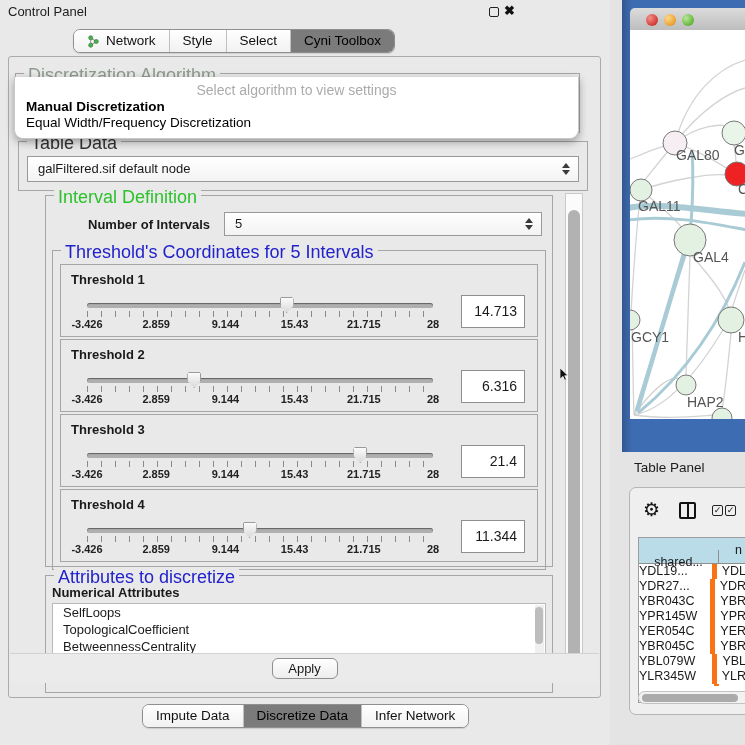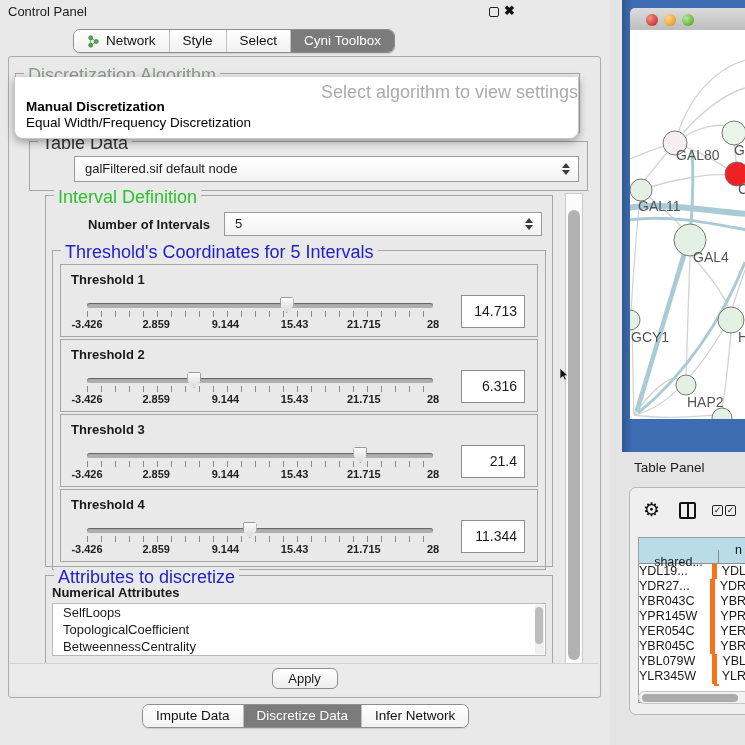--- a/index.html
+++ b/index.html
@@ -10,42 +10,42 @@
   
   .control-panel { position:absolute; left:0; top:0; width:610px; height:745px; background:#e9e9e9; }
   .cp-titlebar { position:absolute; left:0; top:0; width:610px; height:22px; background:#e9e9e9; }
   .cp-title { position:absolute; left:8px; top:4px; font-size:13px; color:#1c1c1c; }
   .float-icon { position:absolute; left:489px; top:7px; width:10px; height:10px; border:1.6px solid #222; border-radius:2px; }
   .close-icon { position:absolute; left:504px; top:3px; font-size:13px; font-weight:bold; color:#111; }
 
   .seg-tabs { position:absolute; display:flex; border:1px solid #8f8f8f; border-radius:7px; overflow:hidden; background:#fdfdfd; height:24px; box-shadow:0 1px 1px rgba(0,0,0,0.12); }
   .seg-tab { padding:0 13px; font-size:13.5px; line-height:22px; color:#111; border-right:1px solid #c0c0c0; background:linear-gradient(#ffffff,#f1f1f1); white-space:nowrap; display:flex; align-items:center; }
   .seg-tab:last-child { border-right:none; }
-  .seg-tab.active { background:#7b7b7b; color:#ffffff; }
+  .seg-tab.active { background:#7b7b7b; color:#000000; }
   .cp-tabs { top:29px; left:73px; }
   .net-icon { width:13px; height:13px; margin-right:6px; }
 
   .cp-content { position:absolute; left:8px; top:56px; width:593px; height:642px; border:1px solid #ababab; border-radius:3px; background:#e9e9e9; }
 
   .group { position:absolute; border:1px solid #a6a6a6; }
   .group-legend { position:absolute; top:-9px; left:8px; background:#e9e9e9; padding:0 4px; font-size:18px; white-space:nowrap; }
   .legend-green { color:#2cc22c; }
   .legend-blue  { color:#2222cc; }
   .legend-gray  { color:#8e9a8e; }
   .legend-dark  { color:#333; }
 
   .alg-group { left:6px; top:16px; right:20px; height:60px; }
   .focus-frag { position:absolute; right:4px; top:22px; width:36px; height:28px; background:#f8fbff; border:1px solid #85aee3; border-radius:7px; box-shadow:0 0 0 3px rgba(110,160,230,0.55); }
 
   .popup { position:absolute; left:5px; top:20px; width:565px; height:62px; background:#ffffff; border:1px solid #c8c8c8; border-top:none; border-radius:0 0 9px 9px; box-shadow:0 3px 8px rgba(0,0,0,0.35); z-index:40; padding-top:5px; }
-  .popup-hint { text-align:right; font-size:18px; color:#ababab; height:17px; }
+  .popup-hint { text-align:center; font-size:14px; color:#ababab; height:17px; }
   .popup-opt { font-size:13.5px; line-height:16px; padding-left:11px; color:#000; }
   .popup-opt.bold { font-weight:bold; }
 
-  .tabledata-group { left:20px; top:84px; right:12px; height:50px;padding-left:36px; }
+  .tabledata-group { left:9px; top:84px; right:12px; height:50px; }
   .combo { position:relative; background:linear-gradient(#ffffff,#f3f3f3); border:1px solid #999; border-radius:0; font-size:13px; }
   .combo-text { padding-left:10px; }
   .stepper { position:absolute; right:8px; top:50%; transform:translateY(-50%); width:8px; height:12px; }
   .stepper .up { position:absolute; top:0; left:0; width:0; height:0; border-left:4px solid transparent; border-right:4px solid transparent; border-bottom:5px solid #3a3a3a; }
   .stepper .dn { position:absolute; bottom:0; left:0; width:0; height:0; border-left:4px solid transparent; border-right:4px solid transparent; border-top:5px solid #3a3a3a; }
   .td-combo { margin:14px 8px 0 8px; height:26px; line-height:24px; }
 
   .interval-group { left:36px; top:138px; width:508px; height:372px; }
   .num-row { display:flex; align-items:center; margin:16px 10px 0 42px; }
   .num-label { font-size:13px; font-weight:bold; }
@@ -61,21 +61,21 @@
   .tick-labels span { position:absolute; transform:translateX(-50%); font-size:11px; font-weight:bold; color:#222; white-space:nowrap; }
   .val-box { position:absolute; right:12px; top:30px; width:64px; height:33px; background:#fff; border:1px solid #8e8e8e; font-size:14px; line-height:31px; text-align:right; padding-right:7px; }
 
   .attr-group { left:36px; top:518px; width:508px; height:118px; z-index:1; }
   .attr-label { font-size:13px; font-weight:bold; margin:9px 0 3px 6px; }
   .attr-list { position:relative; margin:0 6px; height:53px; background:#fff; border:1px solid #b9b9b9; overflow:hidden; }
   .attr-item { font-size:13px; line-height:17px; padding-left:10px; }
   .attr-scroll-track { position:absolute; right:1px; top:1px; bottom:1px; width:9px; background:#efefef; }
   .attr-scroll-thumb { position:absolute; right:1px; top:2px; width:8px; height:37px; background:#bdbdbd; border-radius:4px; }
 
-  .apply-strip { position:absolute; left:1px; right:1px; bottom:4px; height:30px; background:#ebebeb; border-top:1px solid #d2d2d2; border-radius:0 0 3px 3px; z-index:5; display:flex; justify-content:center; align-items:center; }
+  .apply-strip { position:absolute; left:1px; right:1px; bottom:14px; height:30px; background:#ebebeb; border-top:1px solid #d2d2d2; border-radius:0 0 3px 3px; z-index:5; display:flex; justify-content:center; align-items:center; }
   .apply-btn { width:66px; height:21px; background:linear-gradient(#ffffff,#ededed); border:1px solid #8e8e8e; border-radius:6px; font-size:13px; text-align:center; line-height:19px; }
 
   .v-scrollbar { position:absolute; left:556px; top:136px; bottom:32px; width:18px; background:#fbfbfb; border:1px solid #c9c9c9; }
   .v-thumb { position:absolute; left:2px; width:12px; top:16px; height:450px; background:#b2b2b2; border-radius:7px; }
 
   .cursor { position:absolute; left:560px; top:368px; z-index:60; }
 
   .bottom-tabs { top:704px; left:142px; }
 
   

